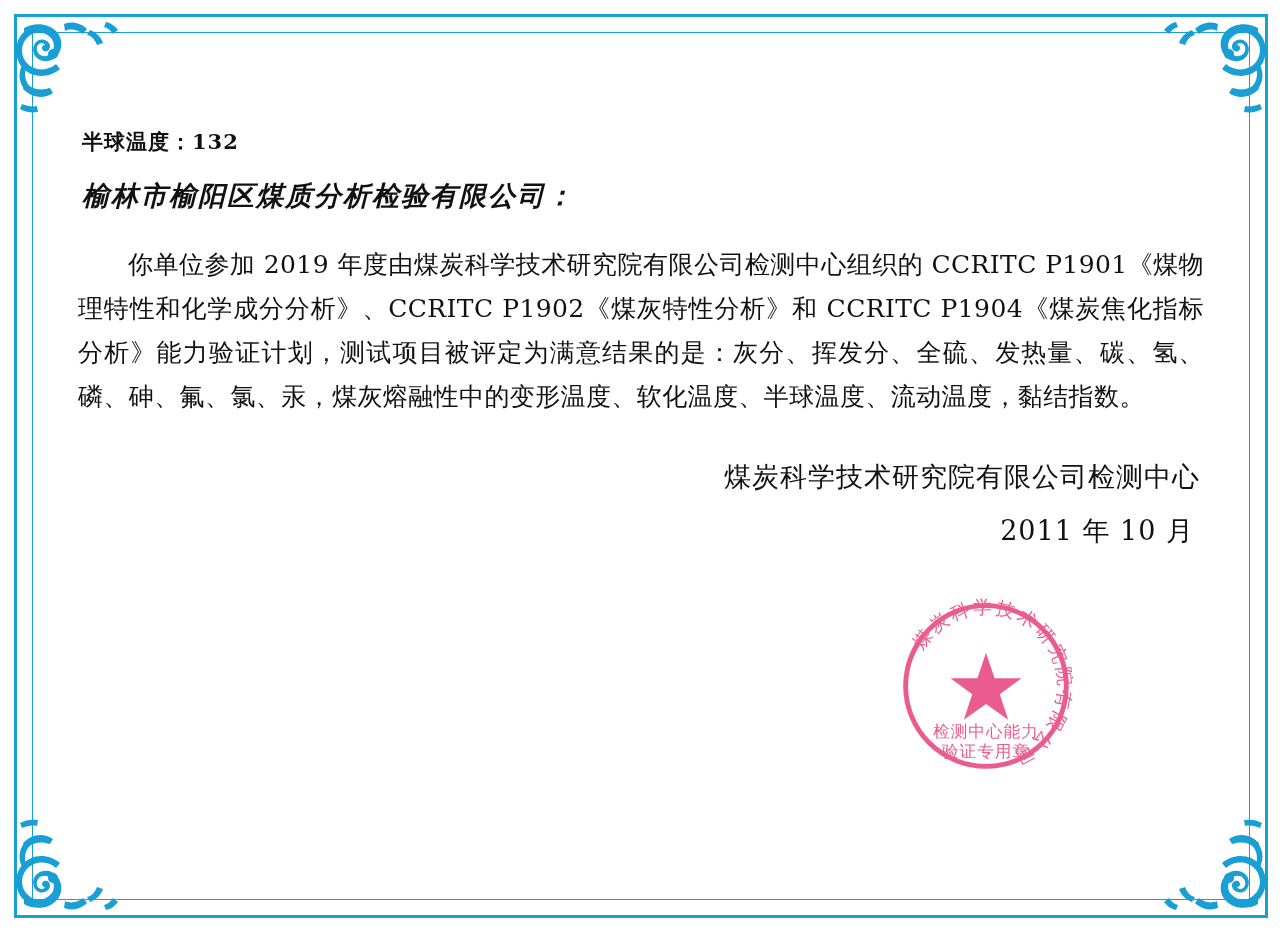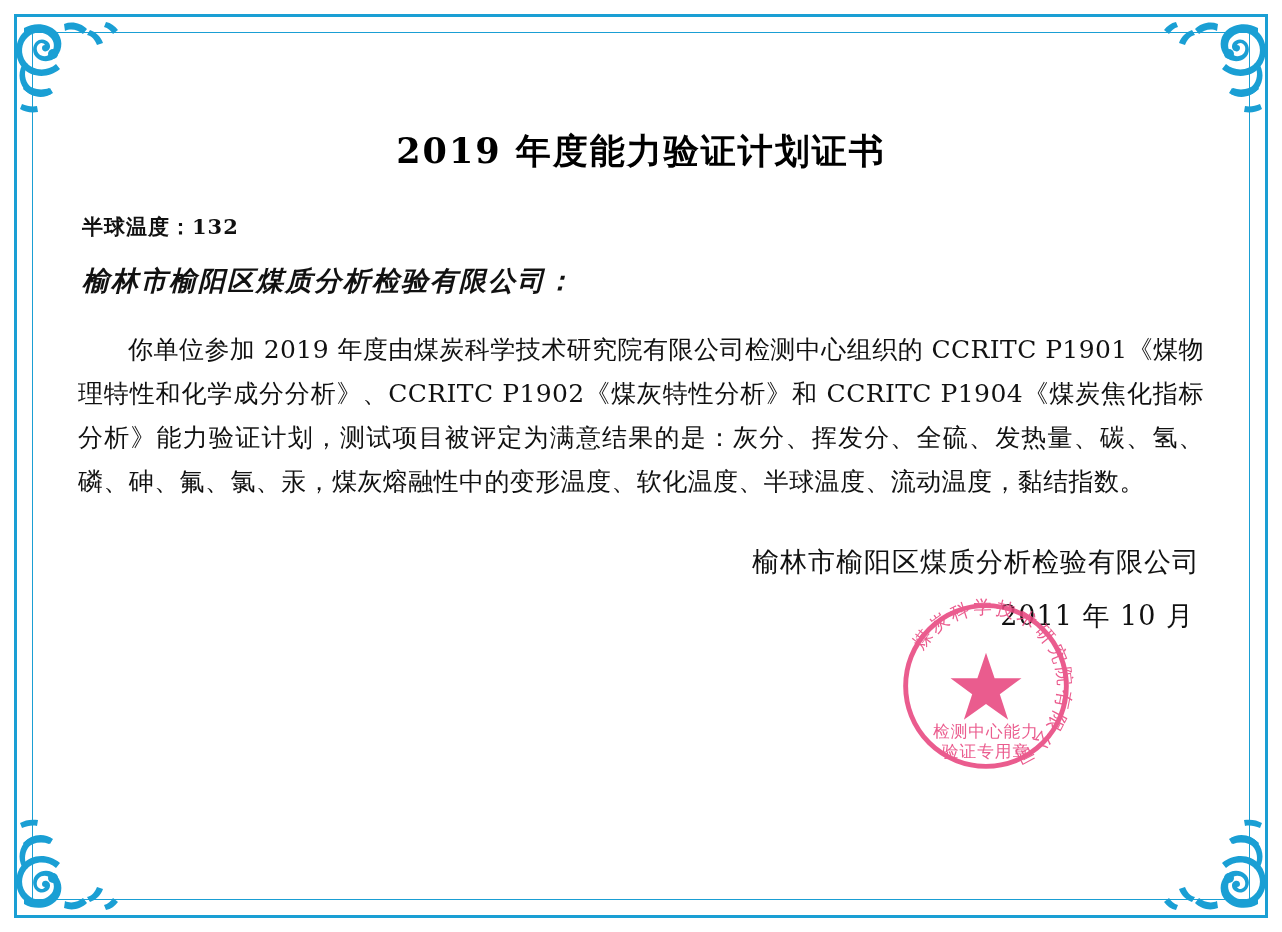--- a/index.html
+++ b/index.html
@@ -193,32 +193,31 @@
         <path d="M20 78c6 5 15 7 23 4l2 6c-10 4-21 2-28-5z"></path>
         <circle cx="47" cy="48" r="5"></circle>
         <path d="M100 16c5 1 9 4 12 8l-5 4c-2-3-5-6-9-7z"></path>
         <path d="M16 98c5 2 10 3 15 2l1 6c-7 1-13 0-18-3z"></path>
       </g>
     </svg>
   </div>
 
   <div class="content">
 
-    <h1 class="cert-title">2019 年度能力验证计划证书</h1>
 
     <div class="lab-code">
       <span>半球温度：</span><span>132</span>
     </div>
 
     <div class="company-line">榆林市榆阳区煤质分析检验有限公司：</div>
 
     <p class="body-text">你单位参加 2019 年度由煤炭科学技术研究院有限公司检测中心组织的 CCRITC P1901《煤物理特性和化学成分分析》、CCRITC P1902《煤灰特性分析》和 CCRITC P1904《煤炭焦化指标分析》能力验证计划，测试项目被评定为满意结果的是：灰分、挥发分、全硫、发热量、碳、氢、磷、砷、氟、氯、汞，煤灰熔融性中的变形温度、软化温度、半球温度、流动温度，黏结指数。</p>
 
     <div class="signature-block">
-      <div class="sign-org">榆林市榆阳区煤质分析检验有限公司</div>
+      <div class="sign-org">煤炭科学技术研究院有限公司检测中心</div>
       <div class="sign-date">2011 年 10 月</div>
     </div>
   </div>
 
   <div class="stamp">
     <svg viewBox="0 0 200 200" xmlns="http://www.w3.org/2000/svg">
       <defs>
         <path id="sealArc" d="M100,100 m-74,0 a74,74 0 1,1 148,0 a74,74 0 1,1 -148,0"></path>
       </defs>
       <circle cx="100" cy="100" r="82" fill="none" stroke="#e8467f" stroke-width="5"></circle>

